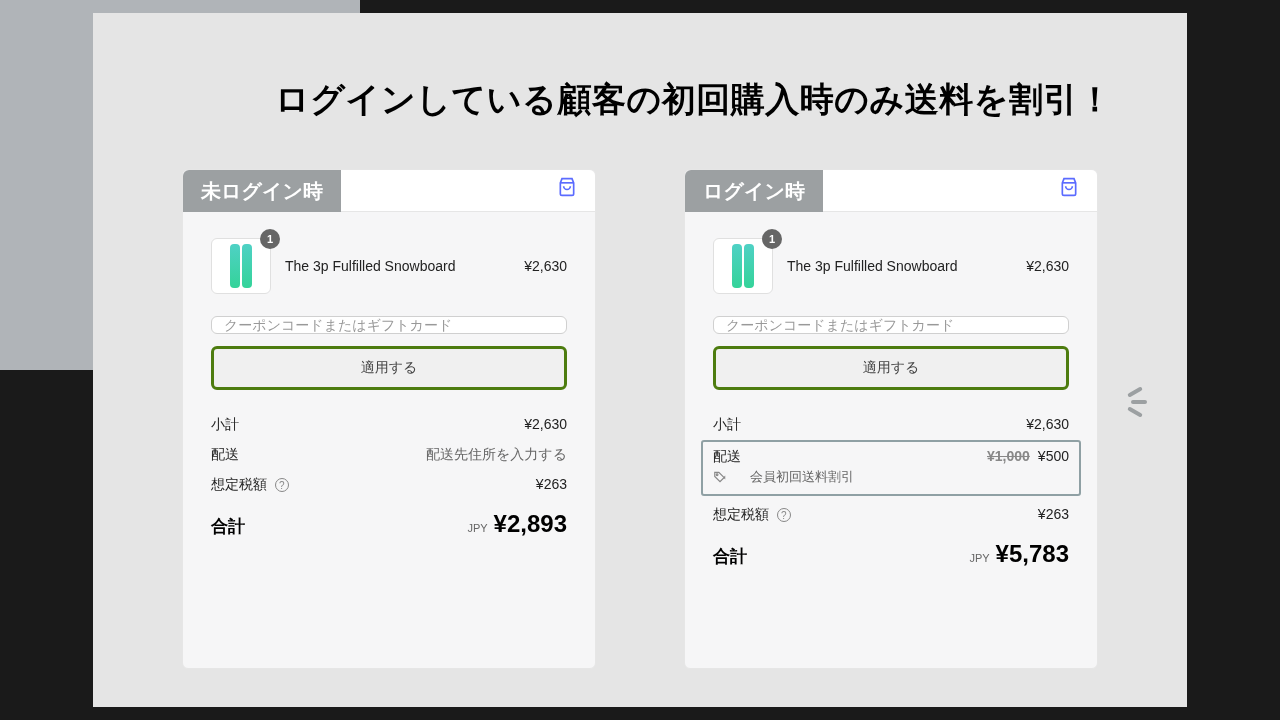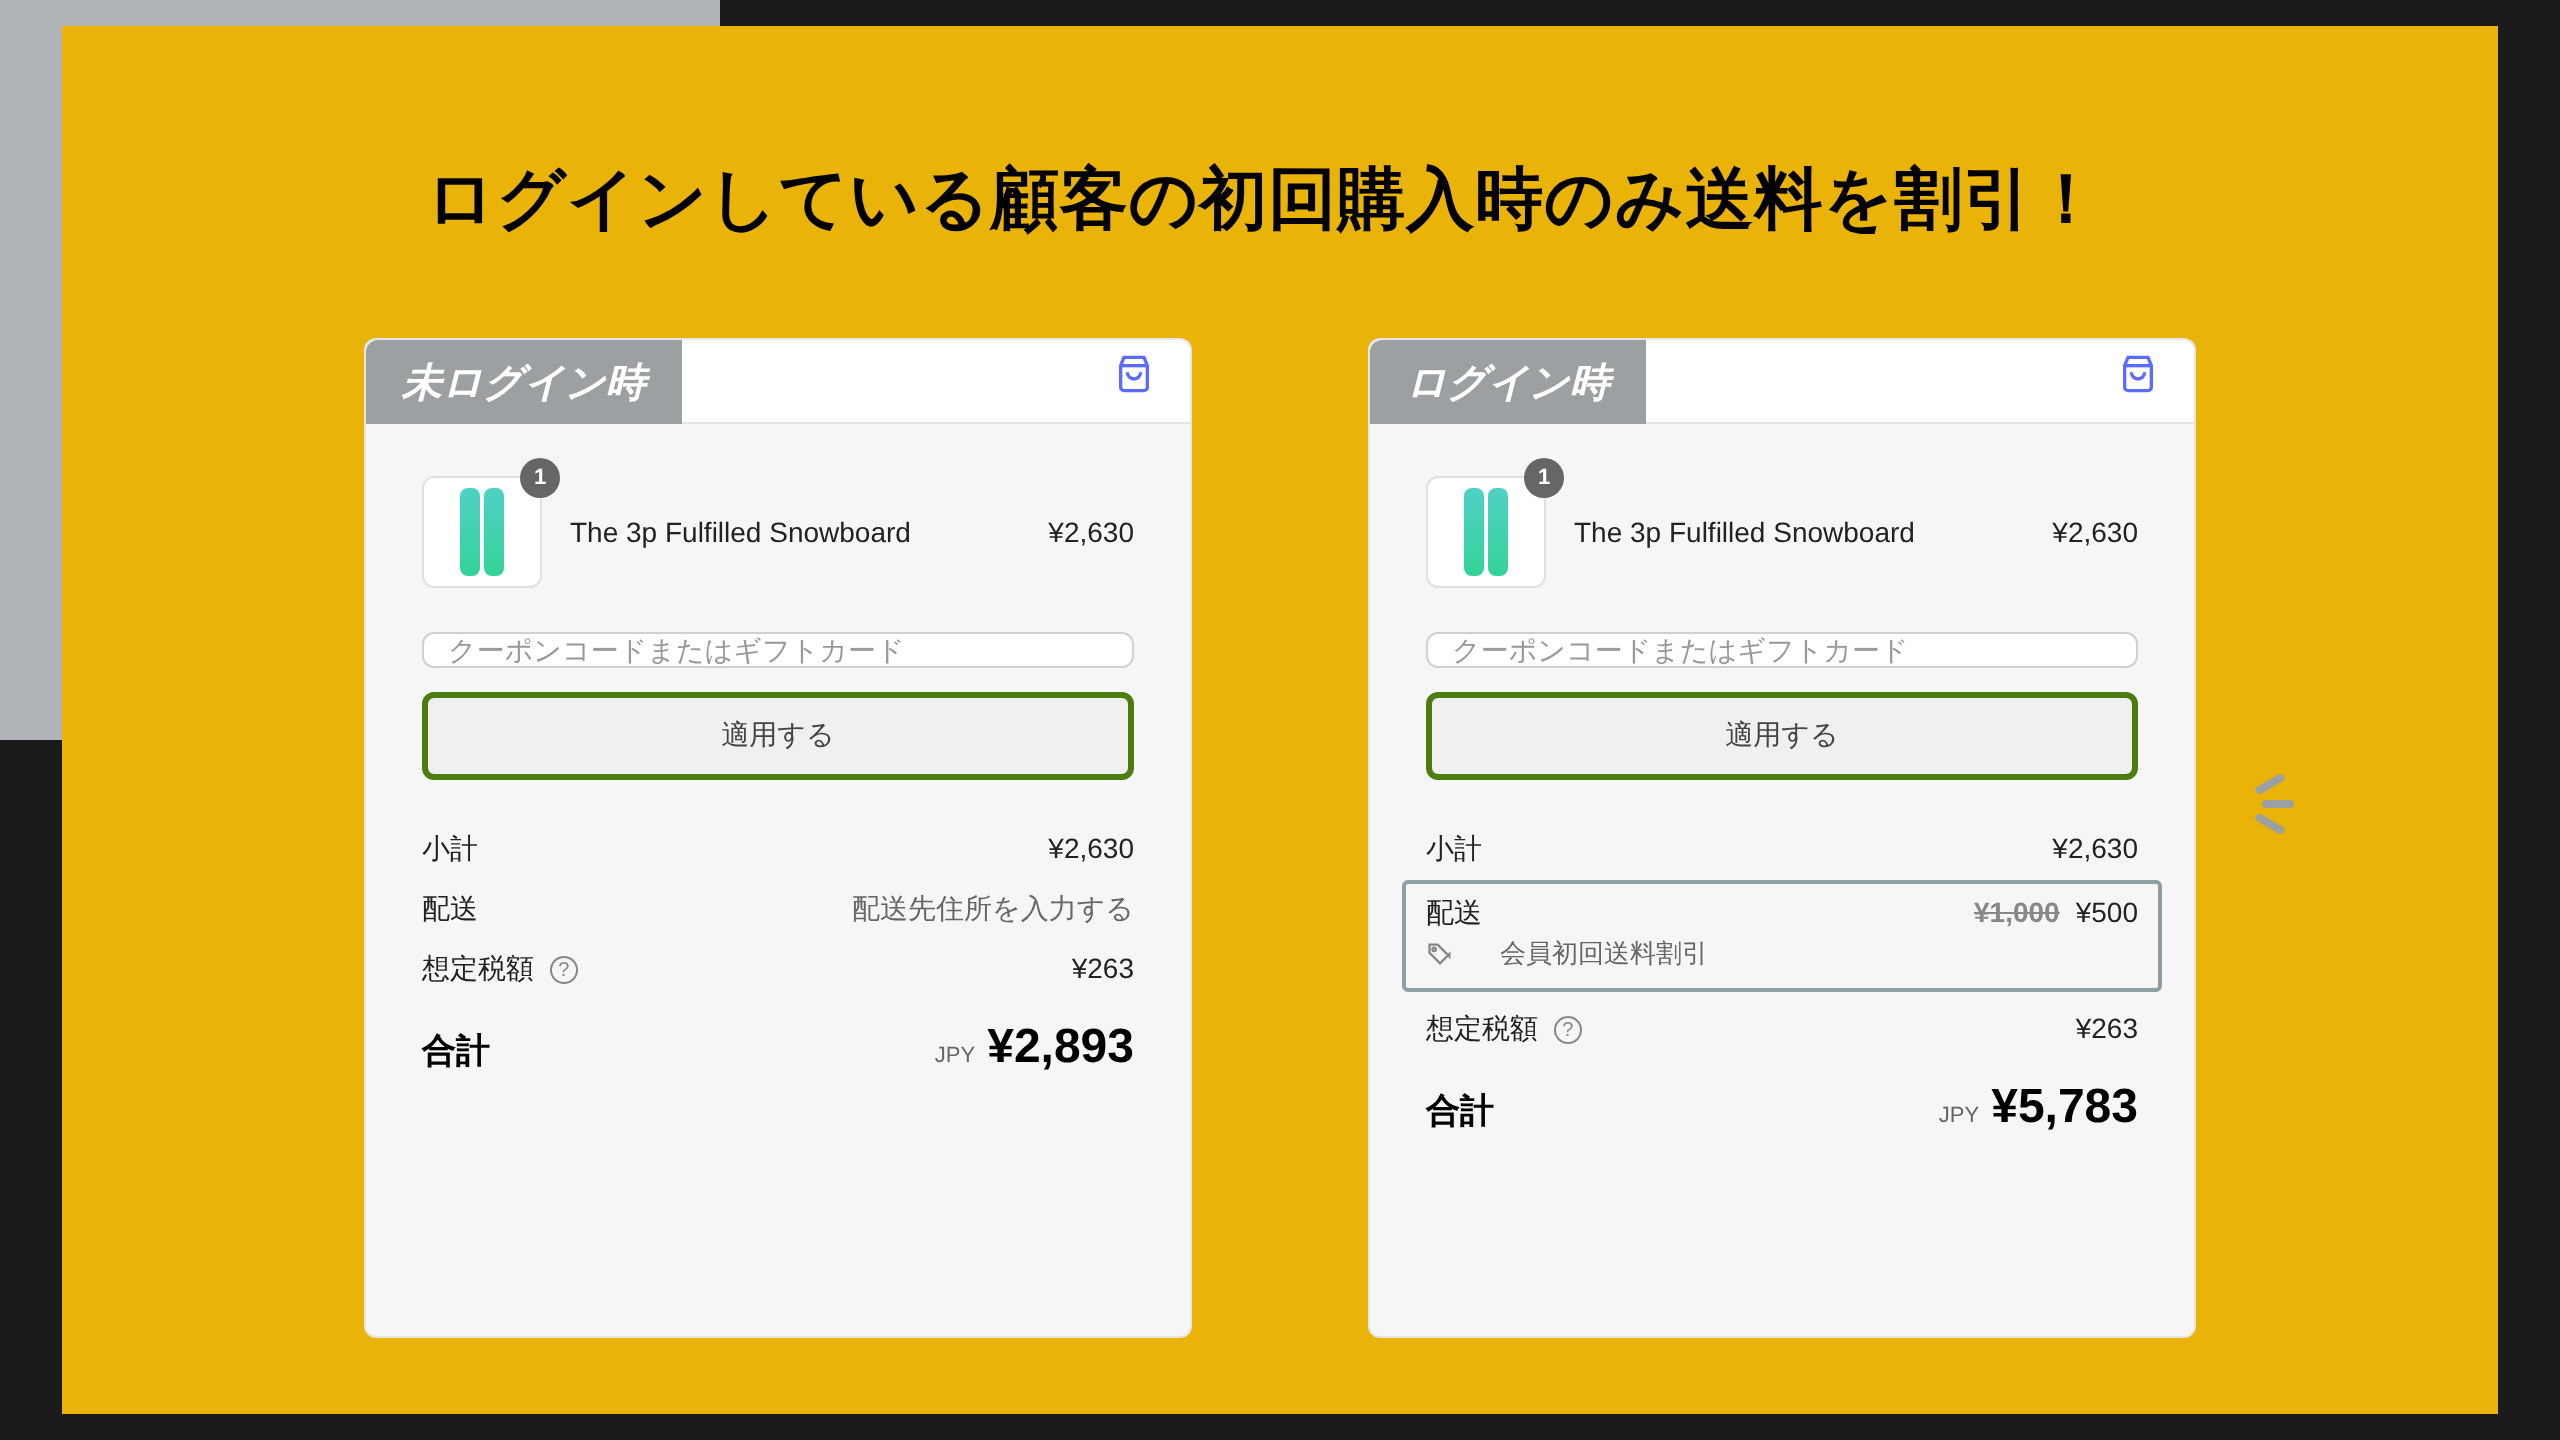--- a/index.html
+++ b/index.html
@@ -1,23 +1,23 @@
 <!DOCTYPE html>
 <html><head>
 <meta charset="utf-8">
 <style>
   * { box-sizing: border-box; margin: 0; padding: 0; }
   html, body { width: 1280px; height: 720px; font-family: -apple-system, "Hiragino Sans", "Hiragino Kaku Gothic ProN", Meiryo, sans-serif; }
   body { background: #1a1a1a; display: flex; align-items: center; justify-content: center; }
   .outer-grey { position: absolute; left:0; top:0; width:360px; height:370px; background:#b0b4b8; }
-  .slide { position: relative; width: 1218px; height: 694px; background: #eab308; z-index:1; }
+  .slide { position: relative; width: 1094px; height: 694px; background: #e5e5e5; z-index:1; }
   .page-title { font-size: 34px; font-weight: 800; text-align: left; padding: 64px 0 0 182px; letter-spacing: 0.5px; }
   .cards { display:flex; gap: 88px; justify-content:center; margin-top: 46px; padding: 0 20px;}
   .card { width: 414px; height: 500px; background:#f6f6f7; border:1px solid #e6e6e6; border-radius:6px; position:relative; }
-  .card-head { height:42px; background:#fff; border-bottom:1px solid #e6e6e6; border-radius:6px 6px 0 0; position:relative;font-style:italic; }
+  .card-head { height:42px; background:#fff; border-bottom:1px solid #e6e6e6; border-radius:6px 6px 0 0; position:relative; }
   .tab-label { position:absolute; left:0; top:0; height:42px; display:flex; align-items:center; padding:0 18px; background:#9ca0a2; color:#fff; font-weight:700; font-size:20px; border-radius:6px 0 0 0; }
   .bag-icon { position:absolute; right:18px; top:6px; color:#3b82f6; }
   .card-body { padding: 26px 28px 0 28px; }
   .product-row { display:flex; align-items:center; gap:14px; margin-bottom:22px; }
   .thumb { width:60px; height:56px; background:#fff; border:1px solid #e0e0e0; border-radius:6px; position:relative; display:flex; align-items:center; justify-content:center; }
   .thumb .board { width:10px; height:44px; background:linear-gradient(#4fd1c5,#34d399); border-radius:4px; margin:0 1px; display:inline-block; }
   .qty-badge { position:absolute; top:-10px; right:-10px; width:20px; height:20px; border-radius:50%; background:#666; color:#fff; font-size:11px; display:flex; align-items:center; justify-content:center; font-weight:600;}
   .product-name { flex:1; font-size:14px; color:#222; }
   .product-price { font-size:14px; color:#222; }
   .coupon-row { display:flex; gap:12px; margin-bottom:20px;flex-direction:column; }

